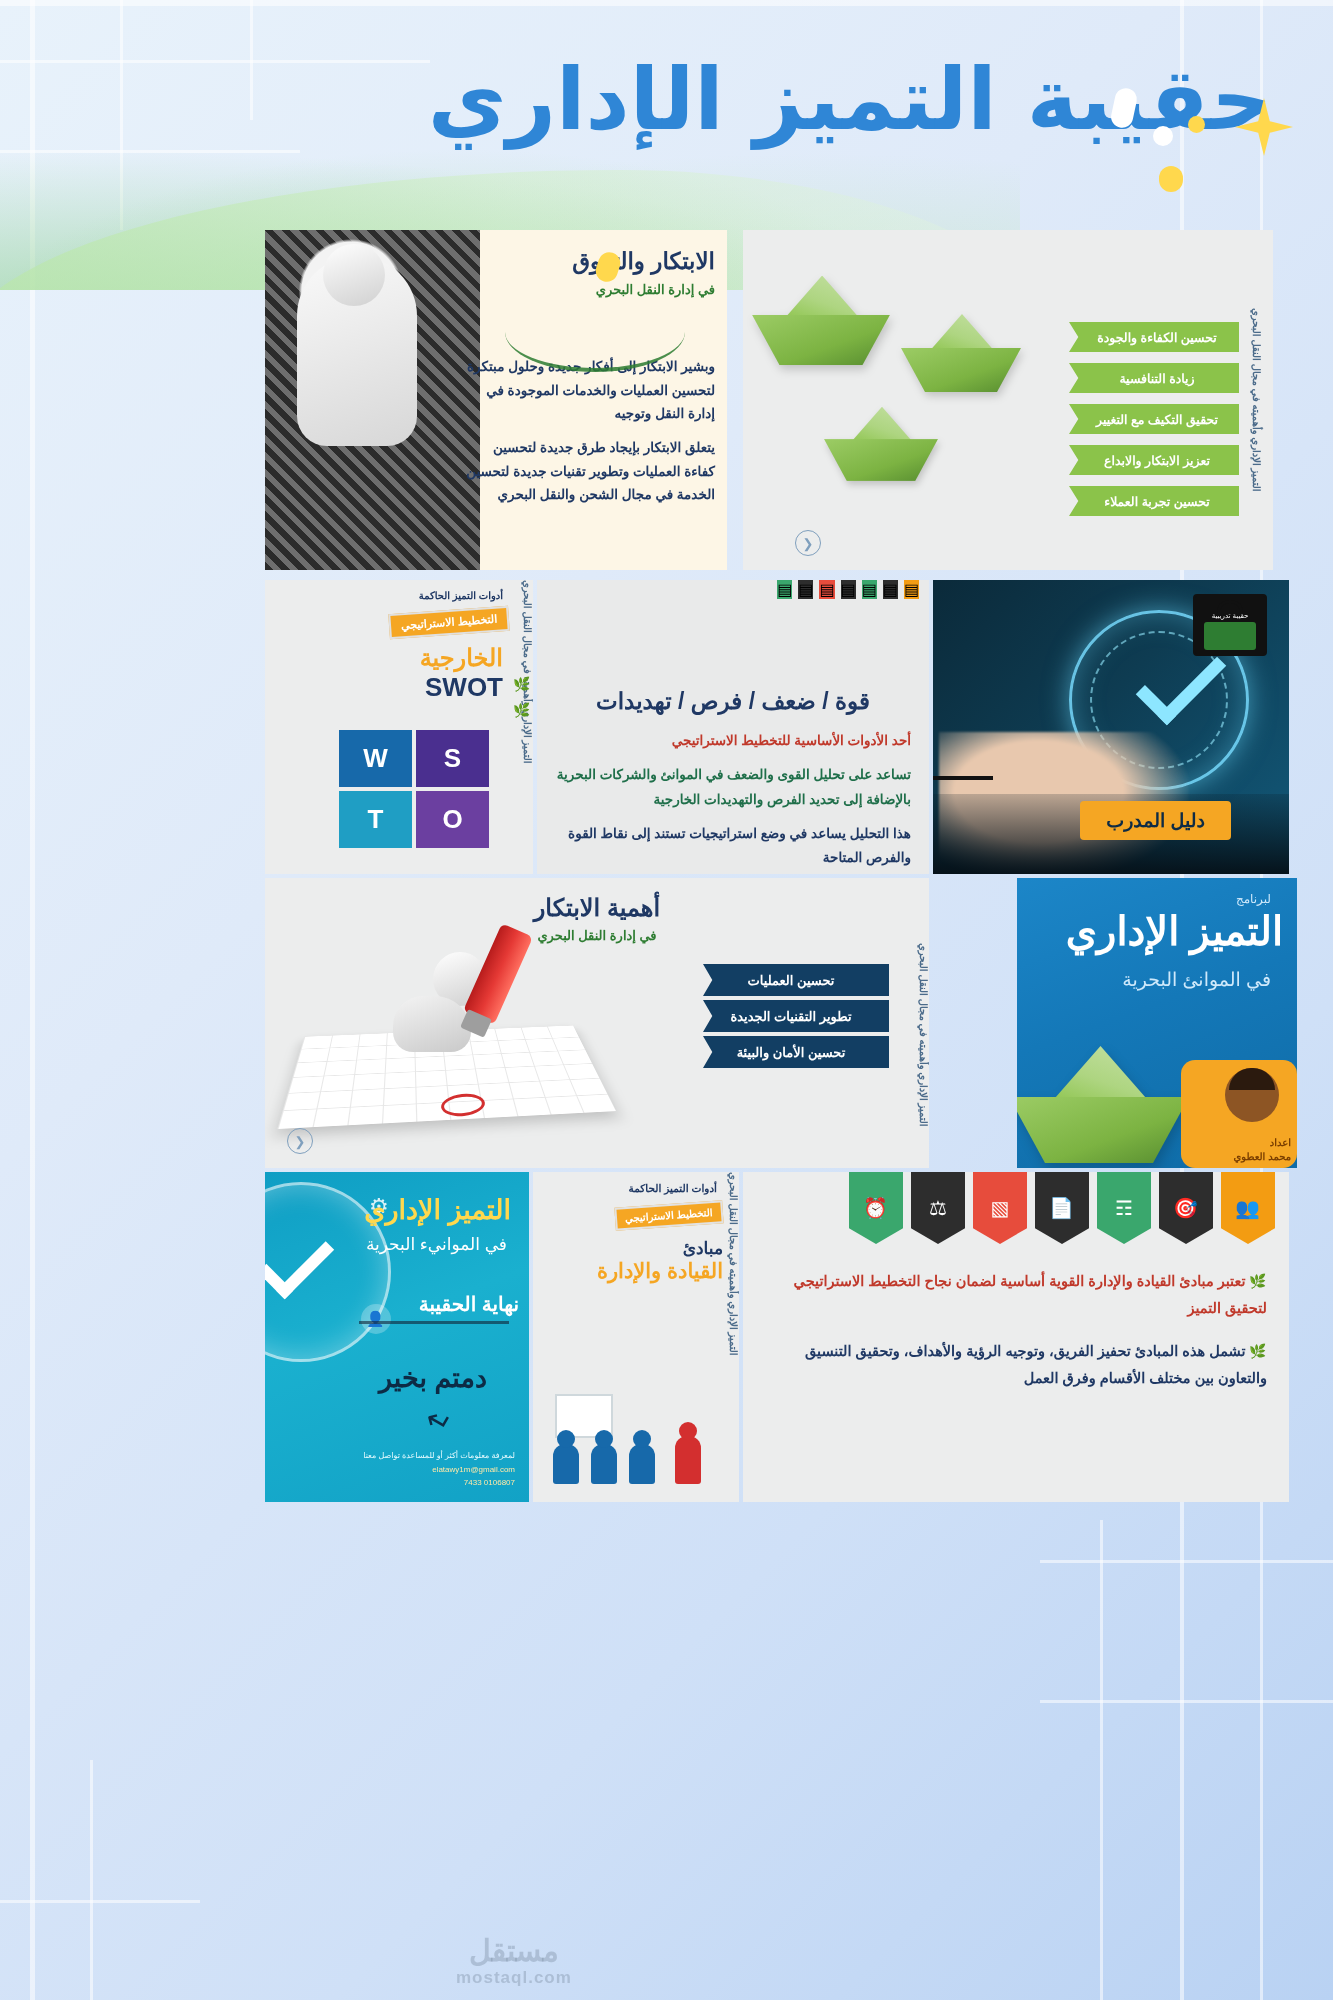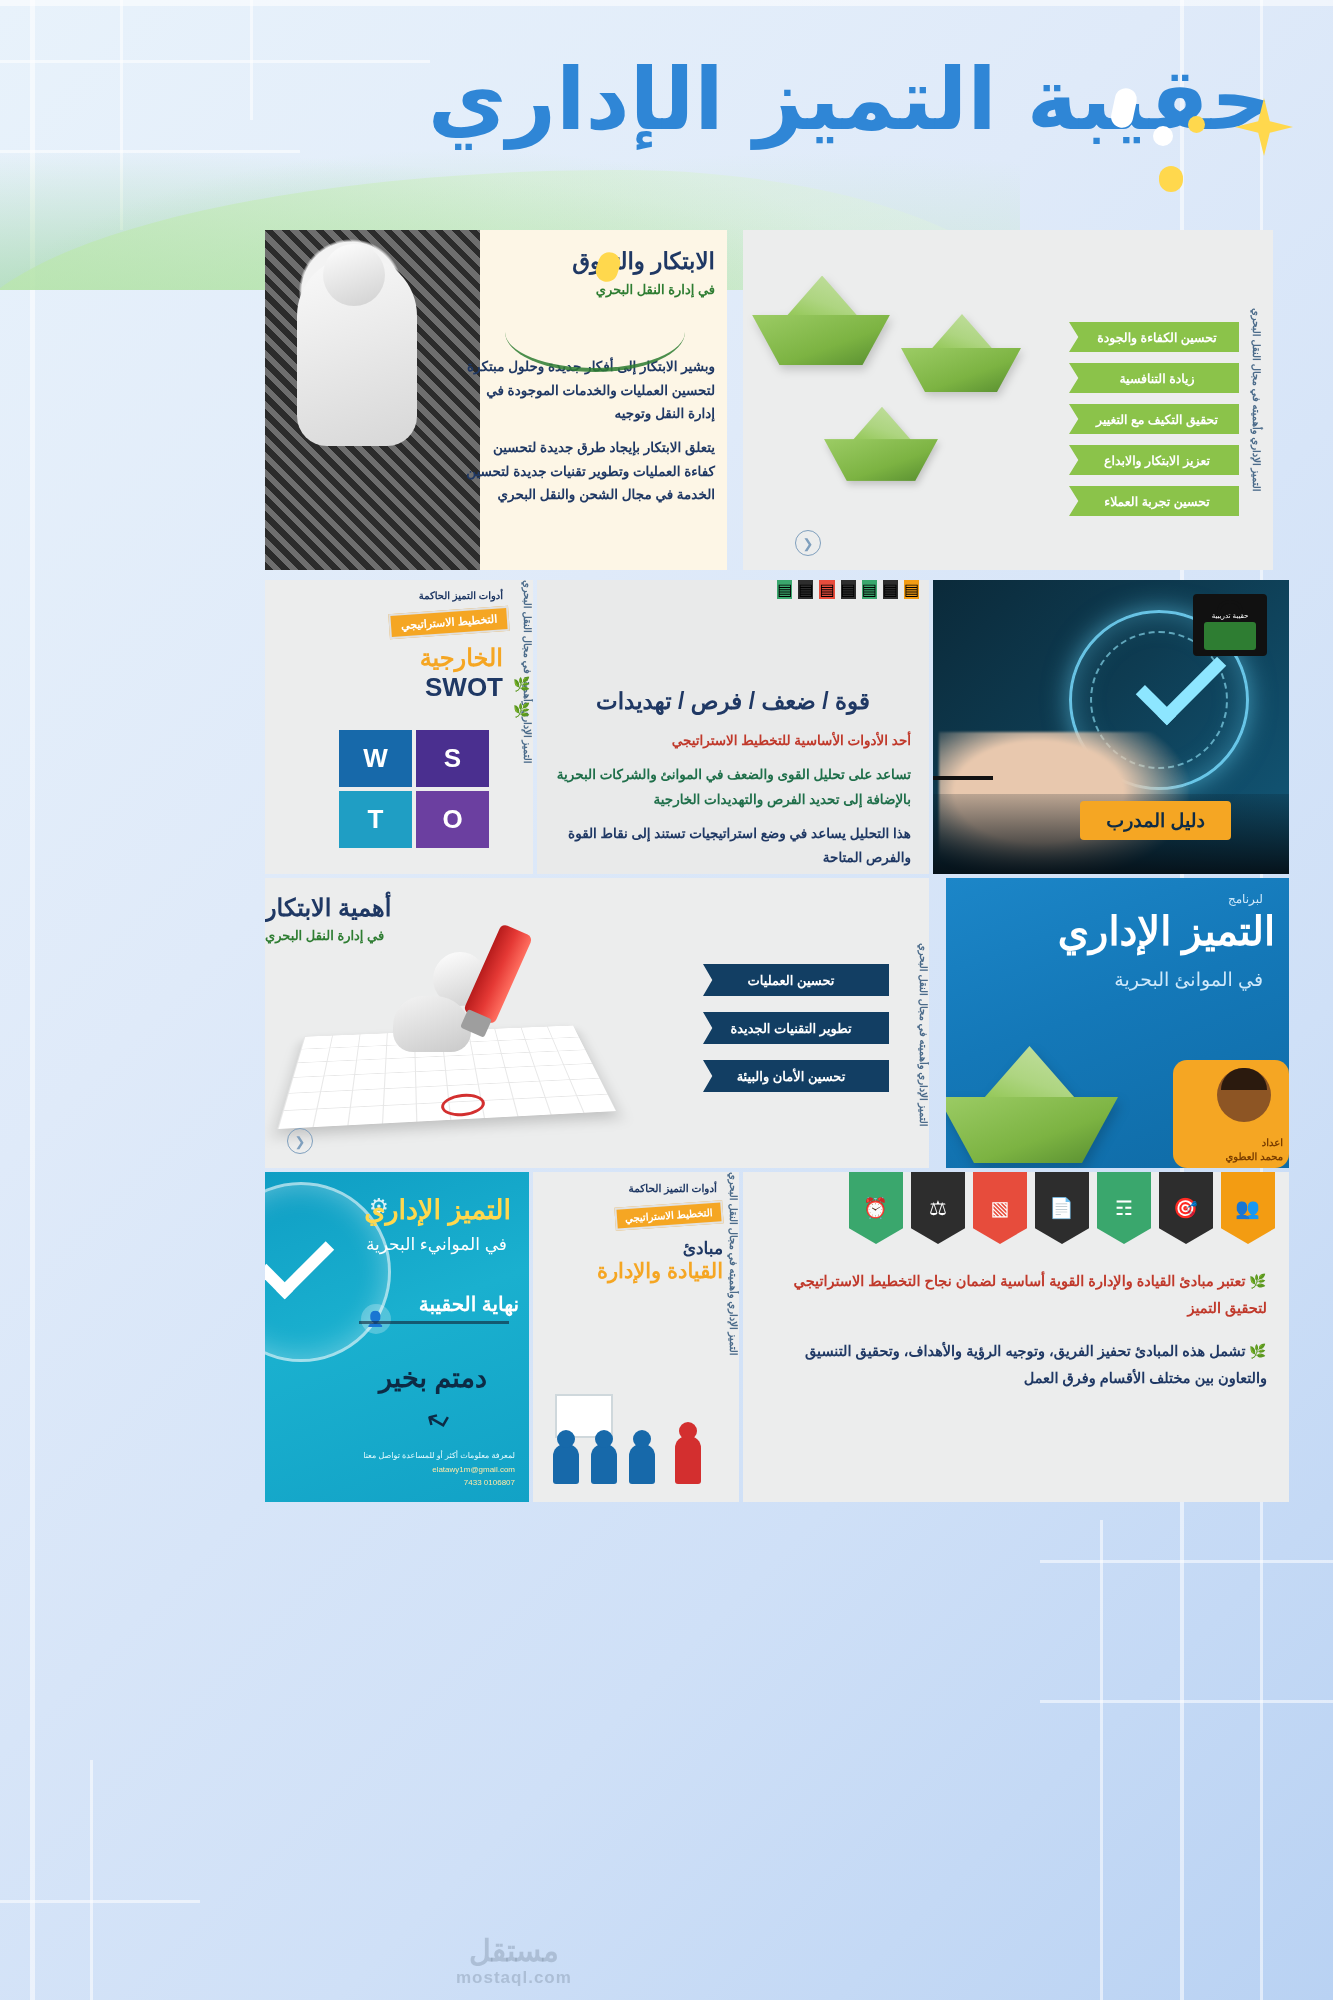--- a/index.html
+++ b/index.html
@@ -199,40 +199,40 @@
     font-size: 26px; font-weight:bold; position:relative;
   }
   .swot-grid .s { background:#4a2f8f; }
   .swot-grid .w { background:#1769aa; }
   .swot-grid .o { background:#6b3fa0; }
   .swot-grid .t { background:#1f9ec4; }
   .leaf { color:#8bc34a; font-size: 14px; }
   .s5 .leafcol { position:absolute; right: 2px; top: 96px; display:flex; flex-direction:column; gap:10px;}
 
   
-  .s6 { right: 44px; top: 878px; width: 343px; height: 290px;
+  .s6 { right: 36px; top: 878px; width: 280px; height: 290px;
         background: linear-gradient(160deg,#1c86c8,#1478b8 45%,#0f6ba6); }
   .s6 .pre { position:absolute; right: 26px; top: 14px; font-size: 12px; color:#cfe9fb; }
   .s6 .big { position:absolute; right: 14px; top: 30px; font-size: 40px; font-weight:bold; color:#fff; white-space:nowrap;}
   .s6 .sub { position:absolute; right: 26px; top: 90px; font-size: 19px; color:#cfe9fb; }
   .s6 .boat2 { position:absolute; left: 22px; bottom: 16px; }
   .s6 .orange-box {
     position:absolute; right: 0; bottom: 0; width: 116px; height: 108px; background:#f5a623;border-radius:14px;
   }
   .s6 .orange-box .who { position:absolute; bottom: 4px; right: 6px; text-align:right; font-size: 10px; color:#7a3e00; font-weight:bold; line-height:1.4;}
   .s6 .orange-box .av { position:absolute; top: 8px; right: 18px; width: 54px; height: 54px; }
   .s6 .orange-box .av .face { width:54px; height:54px; border-radius:50%; background:#8d5524; }
   .s6 .orange-box .av .hair { position:absolute; top:0; left:4px; width:46px; height:22px; background:#2b1a0e; border-radius: 23px 23px 0 0;}
 
   
   .s7 { right: 404px; top: 878px; width: 664px; height: 290px; background:#eceded; }
-  .s7 .hdr { text-align:left; padding-top: 16px; }
+  .s7 .hdr { text-align:center; padding-top: 16px; }
   .s7 .hdr .t { font-size: 24px; font-weight:bold; color:#1f3864; }
   .s7 .hdr .s { font-size: 13px; font-weight:bold; color:#2e7d32; margin-top: 6px; }
-  .s7 .chips { position:absolute; right: 40px; top: 86px; display:flex; flex-direction:column; gap: 16px; }
+  .s7 .chips { position:absolute; right: 40px; top: 86px; display:flex; flex-direction:column; gap: 4px; }
   .s7 .chip {
     width: 186px; height: 32px; background:#123e63; color:#fff;
     display:flex; align-items:center; justify-content:center;
     font-size: 13px; font-weight:bold;
     clip-path: polygon(0 0, 100% 0, 100% 100%, 0 100%, 5% 50%);
     padding-right: 10px;
   }
   .s7 .art { position:absolute; left: 20px; top: 40px; width: 330px; height: 230px; }
   .s7 .paper {
     position:absolute; left: 10px; top: 86px; width: 300px; height: 132px; background:#fff;

